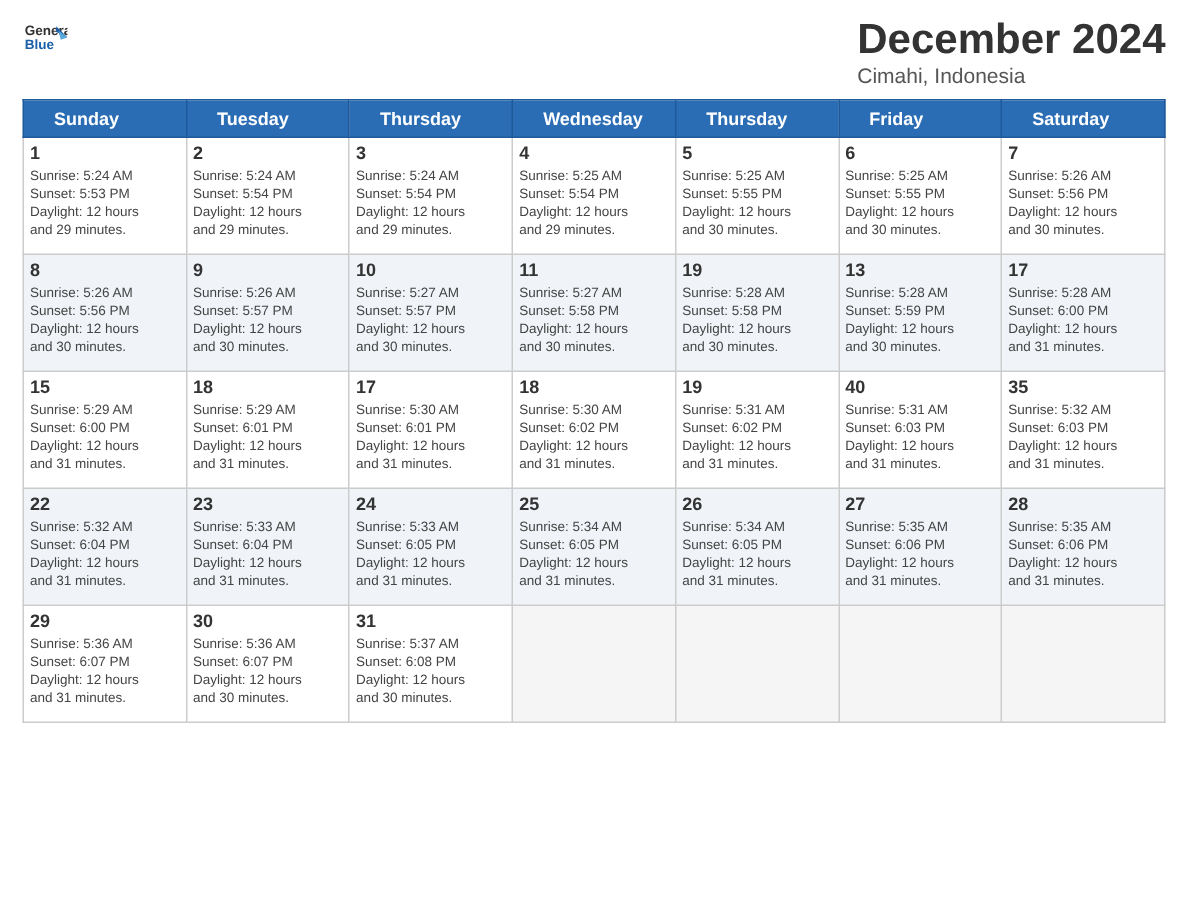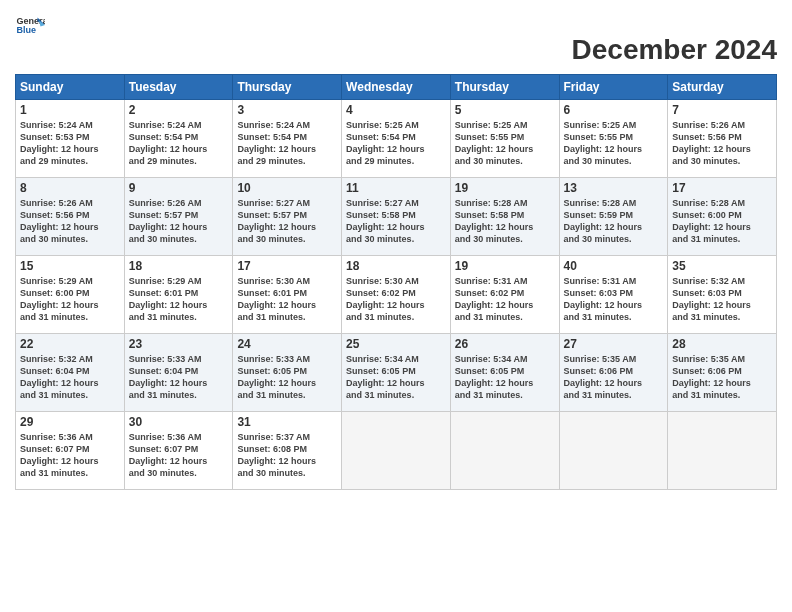--- a/index.html
+++ b/index.html
@@ -24,42 +24,41 @@
       display: flex;
       align-items: center;
       gap: 4px;
     }
     .logo-icon {
       width: 30px;
       height: 30px;
     }
     .title-section {
       text-align: left;
-      margin-top: 24px;
     }
     .main-title {
       font-size: 28px;
       font-weight: bold;
       color: #333;
     }
     .subtitle {
       font-size: 14px;
       color: #555;
     }
     table {
       width: 100%;
       border-collapse: collapse;
       table-layout: fixed;
     }
     th {
       background-color: #2a6db5;
       color: white;
       font-size: 12px;
       font-weight: bold;
-      padding: 5px 4px;
+      padding: 5px 20px;
       text-align: left;
       border: 1px solid #1e5a9a;
     }
     td {
       border: 1px solid #ccc;
       vertical-align: top;
       padding: 3px 4px;
       font-size: 9.5px;
       color: #333;
       background: #fff;
@@ -71,21 +70,20 @@
     .day-num {
       font-size: 12px;
       font-weight: bold;
       display: block;
       margin-bottom: 2px;
     }
     .day-info {
       font-size: 9px;
       line-height: 1.35;
       color: #444;
-      font-weight: bold;
     }
     tr:nth-child(odd) td:not(.empty) {
       background: #fff;
     }
     tr:nth-child(even) td:not(.empty) {
       background: #f0f4f8;
     }
   </style>
 </head>
 <body>
@@ -95,20 +93,21 @@
     <div class="logo">
       <svg class="logo-icon" viewBox="0 0 40 40">
         <text x="2" y="18" font-size="12" font-weight="bold" fill="#333">General</text>
         <text x="2" y="30" font-size="12" font-weight="bold" fill="#1a5fa8">Blue</text>
         <polygon points="30,10 40,20 30,15" fill="#1a5fa8"></polygon>
         <polygon points="32,14 40,20 34,22" fill="#5aabdc"></polygon>
       </svg>
     </div>
     <div class="title-section">
       <div class="main-title">December 2024</div>
+      <div class="subtitle">Cimahi, Indonesia</div>
     </div>
   </div>
 
   <table>
     <thead>
       <tr id="header-row">
           <th>Sunday</th>
           <th>Tuesday</th>
           <th>Thursday</th>
           <th>Wednesday</th>

